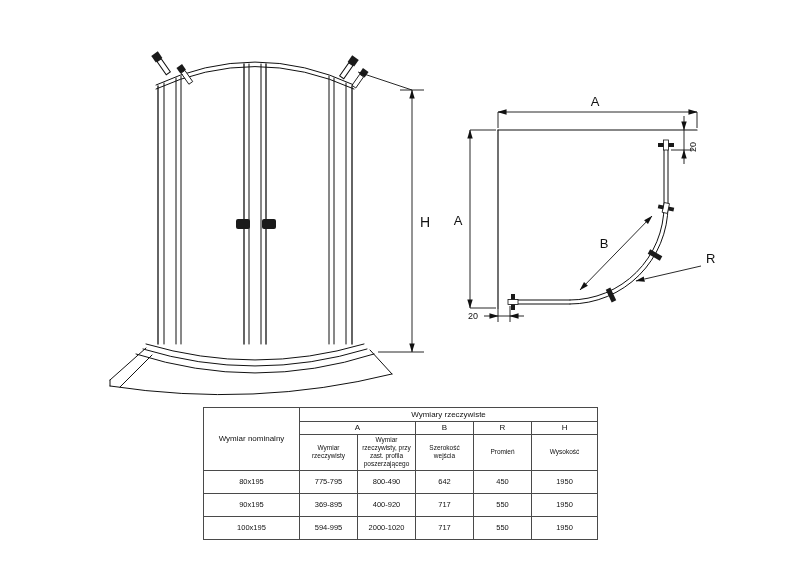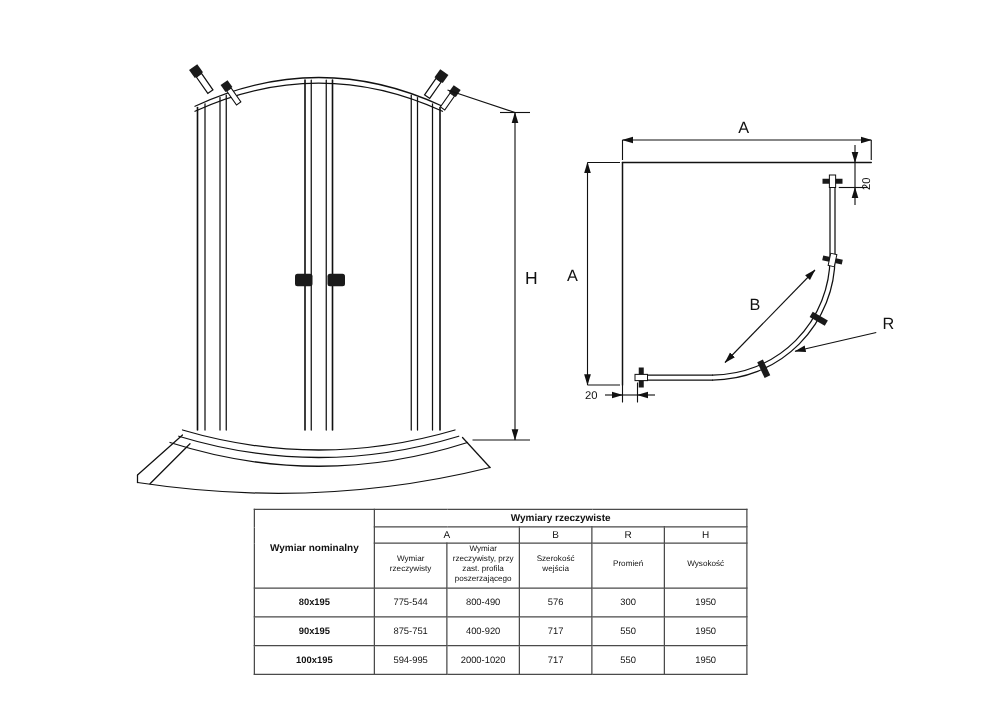--- a/index.html
+++ b/index.html
@@ -18,24 +18,24 @@
 
   .dim-table {
     position:absolute; left:203px; top:407px;
     border-collapse:collapse; table-layout:fixed; width:394px; color:#111;
     background:#fff;
   }
   .dim-table td {
     border:1px solid #4a4a4a; text-align:center; vertical-align:middle;
     padding:1px 3px; font-size:7.5px; line-height:1.25; overflow:hidden;
   }
-  .dim-table .hdr { font-weight:bold; font-size:8px; }
+  .dim-table .hdr { font-weight:normal; font-size:8px; }
   .dim-table .grp { font-size:8px; }
   .dim-table .sub { font-size:6.5px; }
-  .dim-table .nom { font-weight:bold; }
+  .dim-table .nom { font-weight:normal; }
 </style>
 </head>
 <body>
 
 <div class="page">
 
   <svg class="drawings" width="800" height="400" viewBox="0 0 800 400">
     <defs>
       <marker id="arr" viewBox="0 0 10 10" refX="9.5" refY="5" markerWidth="10" markerHeight="10" orient="auto-start-reverse">
         <path d="M0,2 L10,5 L0,8 Z" fill="#111"></path>
@@ -190,29 +190,29 @@
       </tr>
       <tr style="height:28px">
         <td class="sub">Wymiar rzeczywisty</td>
         <td class="sub">Wymiar rzeczywisty, przy zast. profila poszerzającego</td>
         <td class="sub">Szerokość wejścia</td>
         <td class="sub">Promień</td>
         <td class="sub">Wysokość</td>
       </tr>
       <tr style="height:23px">
         <td class="nom">80x195</td>
-        <td>775-544</td>
+        <td>775-795</td>
         <td>800-490</td>
-        <td>576</td>
-        <td>300</td>
+        <td>642</td>
+        <td>450</td>
         <td>1950</td>
       </tr>
       <tr style="height:23px">
         <td class="nom">90x195</td>
-        <td>875-751</td>
+        <td>369-895</td>
         <td>400-920</td>
         <td>717</td>
         <td>550</td>
         <td>1950</td>
       </tr>
       <tr style="height:23px">
         <td class="nom">100x195</td>
         <td>594-995</td>
         <td>2000-1020</td>
         <td>717</td>

